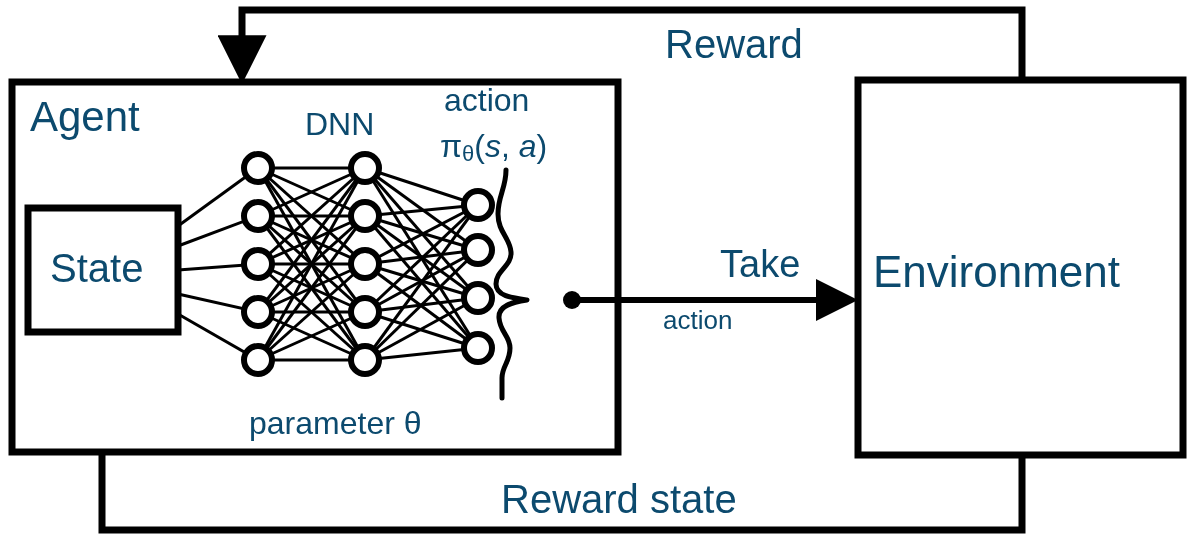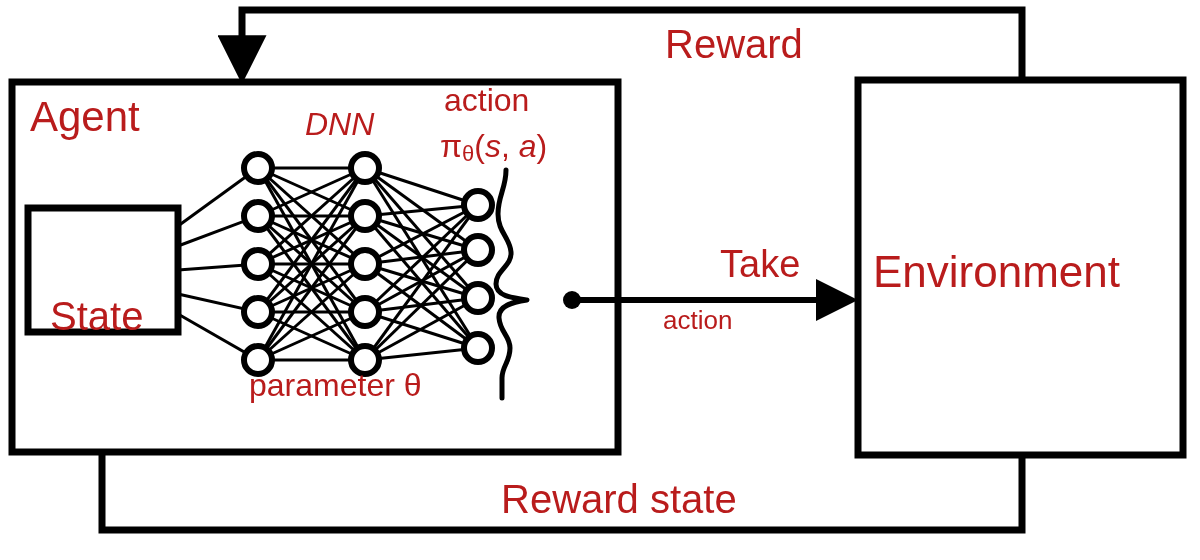--- a/index.html
+++ b/index.html
@@ -17,31 +17,31 @@
   }
   svg.layer {
     position: absolute;
     top: 0;
     left: 0;
     width: 1200px;
     height: 560px;
   }
   .lbl {
     position: absolute;
-    color: #b91c1c;
+    color: #0c4a6e;
     white-space: nowrap;
     line-height: 1;
     text-align: center;
   }
   .lbl-agent     { left: 30px;  top: 96px;  font-size: 42px; }
-  .lbl-state     { left: 50px;  top: 248px; font-size: 40px; margin-top: 48px; }
-  .lbl-dnn       { left: 305px; top: 108px; font-size: 32px; font-style: italic; }
+  .lbl-state     { left: 50px;  top: 248px; font-size: 40px; }
+  .lbl-dnn       { left: 305px; top: 108px; font-size: 32px; }
   .lbl-policy    { left: 444px; top: 84px;  font-size: 32px; }
   .lbl-pi        { left: 440px; top: 130px; font-size: 32px; }
-  .lbl-param     { left: 249px; top: 369px; font-size: 32px; }
+  .lbl-param     { left: 249px; top: 407px; font-size: 32px; }
   .lbl-reward    { left: 665px; top: 24px;  font-size: 40px; }
   .lbl-take      { left: 672px; top: 245px; font-size: 38px; margin-left: 48px; }
   .lbl-action    { left: 663px; top: 307px; font-size: 26px; }
   .lbl-env       { left: 873px; top: 250px; font-size: 44px; }
   .lbl-observe   { left: 501px; top: 479px; font-size: 40px; }
   .ital { font-style: italic; }
   .sub  { font-size: 22px; vertical-align: -0.18em; }
 </style>
 </head>
 <body>

